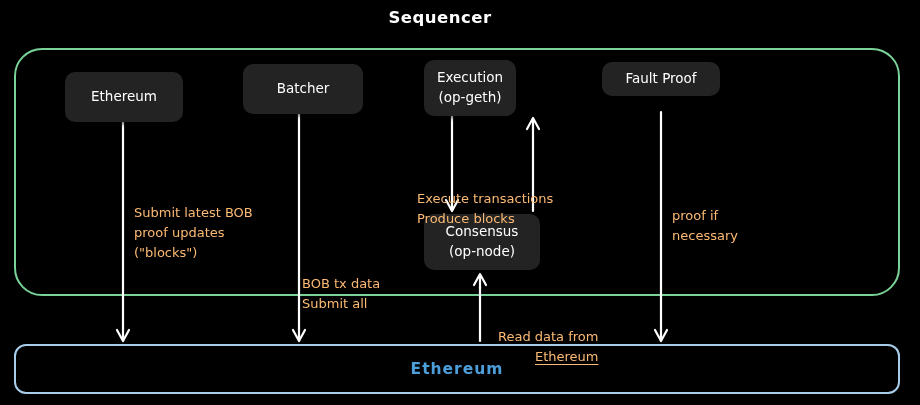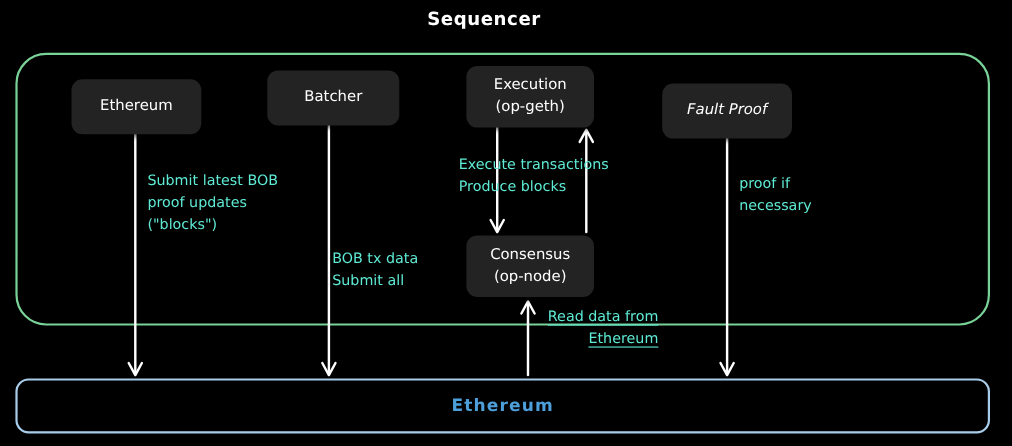--- a/index.html
+++ b/index.html
@@ -65,44 +65,45 @@
     align-items: center;
     justify-content: center;
     text-align: center;
     font-size: 13.5px;
     line-height: 1.45;
     color: #ffffff;
     box-shadow: 0 2px 4px rgba(0,0,0,0.6);
   }
   .node-proposer   { left: 65px;  top: 72px;  width: 118px; height: 50px; }
   .node-batcher    { left: 243px; top: 64px;  width: 120px; height: 50px; }
-  .node-execution  { left: 424px; top: 60px;  width: 116px; height: 56px; }
-  .node-faultproof { left: 602px; top: 76px;  width: 118px; height: 50px; font-style: italic; }
+  .node-execution  { left: 424px; top: 60px;  width: 92px; height: 56px; }
+  .node-faultproof { left: 602px; top: 62px;  width: 118px; height: 34px; }
   .node-consensus  { left: 424px; top: 214px; width: 116px; height: 56px; text-align: center; }
   .arrows-layer {
     position: absolute;
     left: 0;
     top: 0;
     width: 920px;
     height: 405px;
     pointer-events: none;
   }
   .arrows-layer line, .arrows-layer polyline {
     stroke: #ffffff;
     stroke-width: 2.2;
     stroke-linecap: round;
     stroke-linejoin: round;
     fill: none;
   }
   .edge-label {
     position: absolute;
     font-size: 13px;
     line-height: 1.55;
-    color: #5eead4;
+    color: #fdba74;
     white-space: nowrap;
+    margin-top: 48px;
   }
   .label-proposer   { left: 134px; top: 155px; }
   .label-batcher    { left: 302px; top: 226px; }
   .label-execution  { left: 417px; top: 141px; }
   .label-faultproof { left: 672px; top: 158px; }
   .label-read       { left: 498px; top: 279px; text-decoration: underline; text-underline-offset: 3px; text-align: right; }
   .edge-label span { display: block; }
 </style>
 </head>
 <body>

